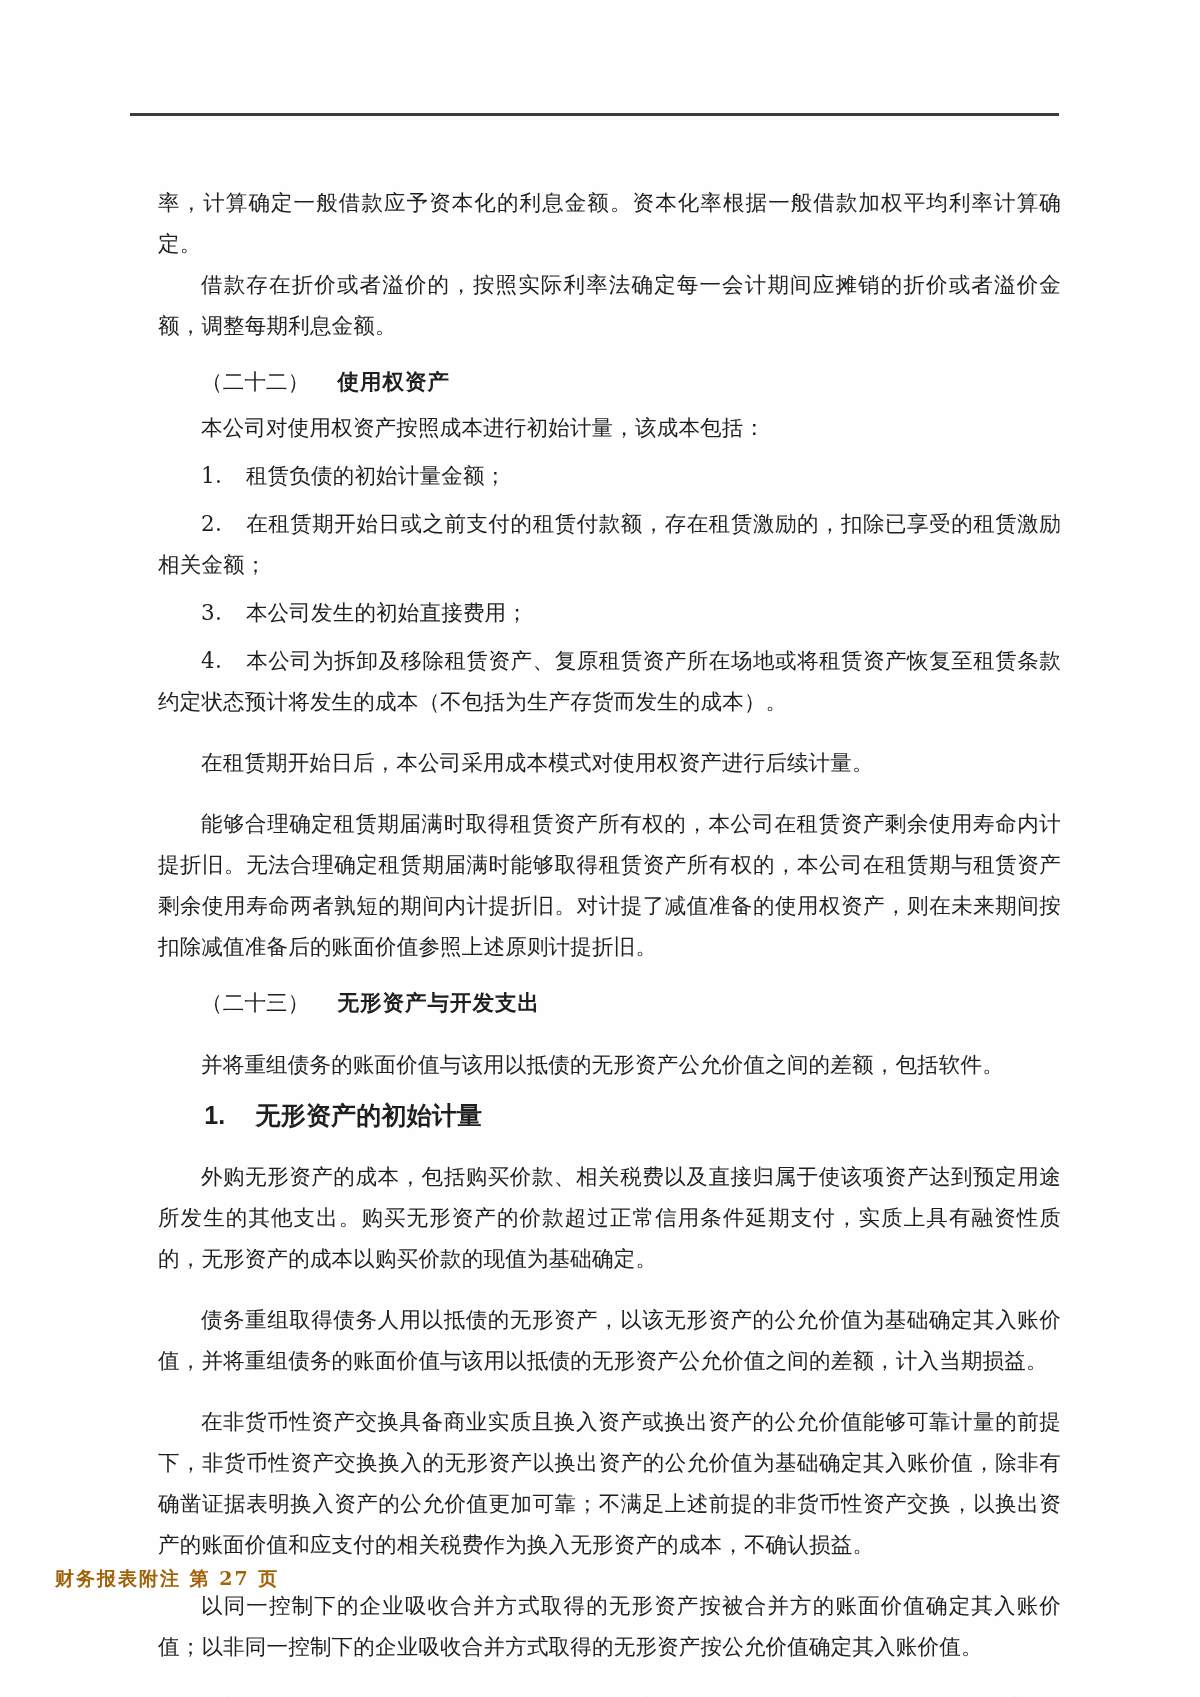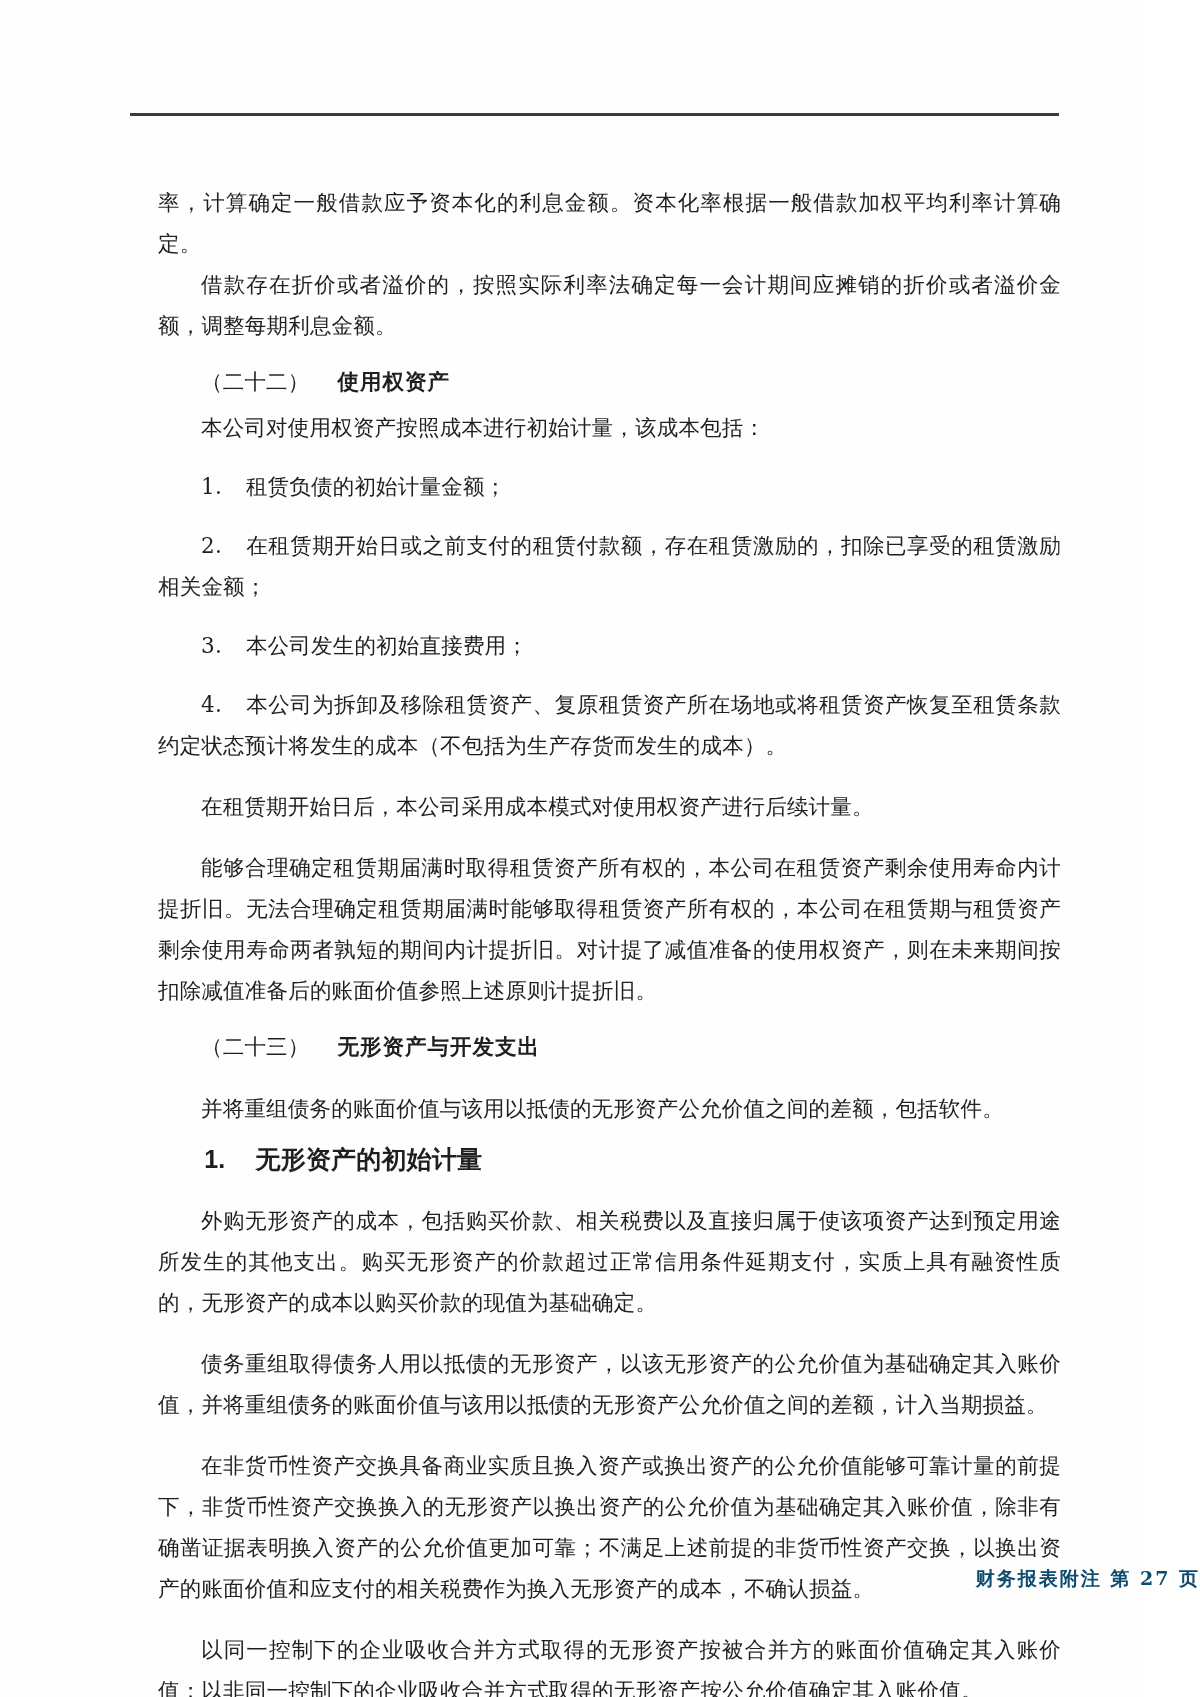--- a/index.html
+++ b/index.html
@@ -44,21 +44,21 @@
     margin: 0;
     text-indent: 2em;
   }
   .no-indent {
     text-indent: 0;
   }
   .mt {
     margin-top: 20px;
   }
   .list-item {
-    margin-top: 18px;
+    margin-top: 7px;
     margin-bottom: 3px;
   }
   .item-num {
     margin-right: 24px;
   }
   .sec-heading {
     margin: 15px 0 4px 0;
     text-indent: 2em;
     font-size: 21.5px;
   }
@@ -79,26 +79,26 @@
     font-family: "Liberation Sans", "DejaVu Sans", sans-serif;
   }
   .sub-num {
     margin-right: 30px;
   }
   .footer {
     position: absolute;
     left: 0;
     top: 1566px;
     width: 1200px;
-    text-align: right;
+    text-align: left;
     text-indent: 55px;
     font-size: 19px;
     font-weight: bold;
     letter-spacing: 2px;
-    color: #0c4a6e;
+    color: #a16207;
   }
 </style>
 </head>
 <body>
 
 <div class="page">
 
   <div class="header-rule"></div>
 
   <div class="content">

